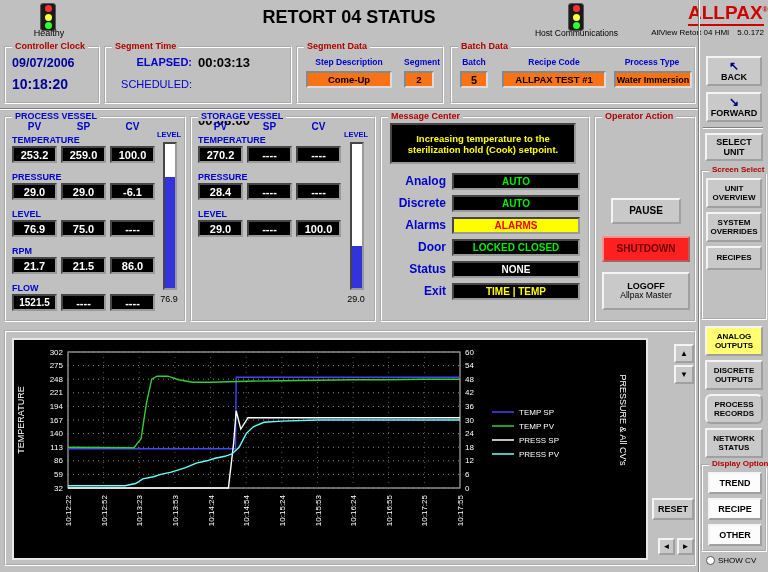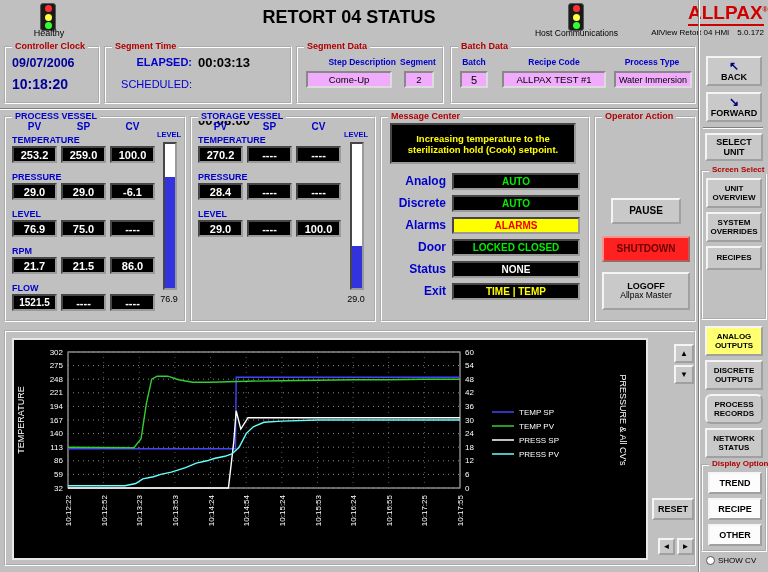--- a/index.html
+++ b/index.html
@@ -15,21 +15,21 @@
 
   .btn { position:absolute; background:#c9c9c9; border:2px outset #f4f4f4; color:#000; font-weight:bold;
          display:flex; flex-direction:column; align-items:center; justify-content:center; text-align:center;
          font-size:9px; line-height:1.15; cursor:pointer; }
   .btn.yellow { background:#ffff70; }
   .btn.white  { background:#fcfcfc; }
   .btn.redbtn { background:#ff2020; border-color:#ff9090; color:#6b0000; }
 
   .lcd { position:absolute; background:#000; border:2px inset #9a9a9a; color:#fff; font-weight:bold;
          font-size:11px; display:flex; align-items:center; justify-content:center; }
-  .whitebox { position:absolute; background:#f0abfc; border:2px inset #dcdcdc; color:#000; font-weight:normal;
+  .whitebox { position:absolute; background:#f97316; border:2px inset #dcdcdc; color:#000; font-weight:bold;
               font-size:9.5px; display:flex; align-items:center; justify-content:center; white-space:nowrap; }
 
   .rowlabel { position:absolute; font-size:9px; font-weight:bold; color:#0000cc; }
   .colhdr { position:absolute; width:45px; text-align:center; font-size:10px; font-weight:bold; color:#0000cc; }
 
   .levelbar { position:absolute; width:14px; background:#fff; border:2px inset #9a9a9a; }
   .levelfill { position:absolute; bottom:0; left:0; right:0; background:#3333dd; }
 
   .tl { position:absolute; width:16px; height:28px; background:#1a1a1a; border:1px solid #555; border-radius:3px;
         display:flex; flex-direction:column; align-items:center; justify-content:space-evenly; }
@@ -85,23 +85,23 @@
   <div class="gb" style="left:104px;top:46px;width:188px;height:58px;">
     <div class="gbl red">Segment Time</div>
     <div class="blue" style="position:absolute;left:0;top:8px;width:86px;text-align:right;font-size:11px;font-weight:bold;">ELAPSED:</div>
     <div style="position:absolute;left:92px;top:7px;font-size:13px;font-weight:bold;">00:03:13</div>
     <div class="blue" style="position:absolute;left:0;top:30px;width:86px;text-align:right;font-size:11px;font-weight:normal;">SCHEDULED:</div>
     <div style="position:absolute;left:92px;top:29px;font-size:13px;font-weight:bold;margin-top:36px;">00:08:00</div>
   </div>
 
   <div class="gb" style="left:296px;top:46px;width:148px;height:58px;">
     <div class="gbl red">Segment Data</div>
-    <div class="blue" style="position:absolute;left:4px;top:9px;width:94px;text-align:right;font-size:8.5px;font-weight:bold;">Step Description</div>
+    <div class="blue" style="position:absolute;left:4px;top:9px;width:94px;text-align:center;font-size:8.5px;font-weight:bold;">Step Description</div>
     <div class="whitebox" style="left:8px;top:23px;width:86px;height:17px;">Come-Up</div>
-    <div class="blue" style="position:absolute;left:102px;top:9px;width:40px;text-align:left;font-size:8.5px;font-weight:bold;">Segment</div>
+    <div class="blue" style="position:absolute;left:102px;top:9px;width:40px;text-align:right;font-size:8.5px;font-weight:bold;">Segment</div>
     <div class="whitebox" style="left:106px;top:23px;width:30px;height:17px;">2</div>
   </div>
 
   <div class="gb" style="left:450px;top:46px;width:246px;height:58px;">
     <div class="gbl red">Batch Data</div>
     <div class="blue" style="position:absolute;left:4px;top:9px;width:36px;text-align:center;font-size:8.5px;font-weight:bold;">Batch</div>
     <div class="whitebox" style="left:8px;top:23px;width:28px;height:17px;font-size:11px;">5</div>
     <div class="blue" style="position:absolute;left:46px;top:9px;width:112px;text-align:center;font-size:8.5px;font-weight:bold;">Recipe Code</div>
     <div class="whitebox" style="left:50px;top:23px;width:104px;height:17px;">ALLPAX TEST #1</div>
     <div class="blue" style="position:absolute;left:160px;top:9px;width:80px;text-align:center;font-size:8.5px;font-weight:bold;">Process Type</div>

